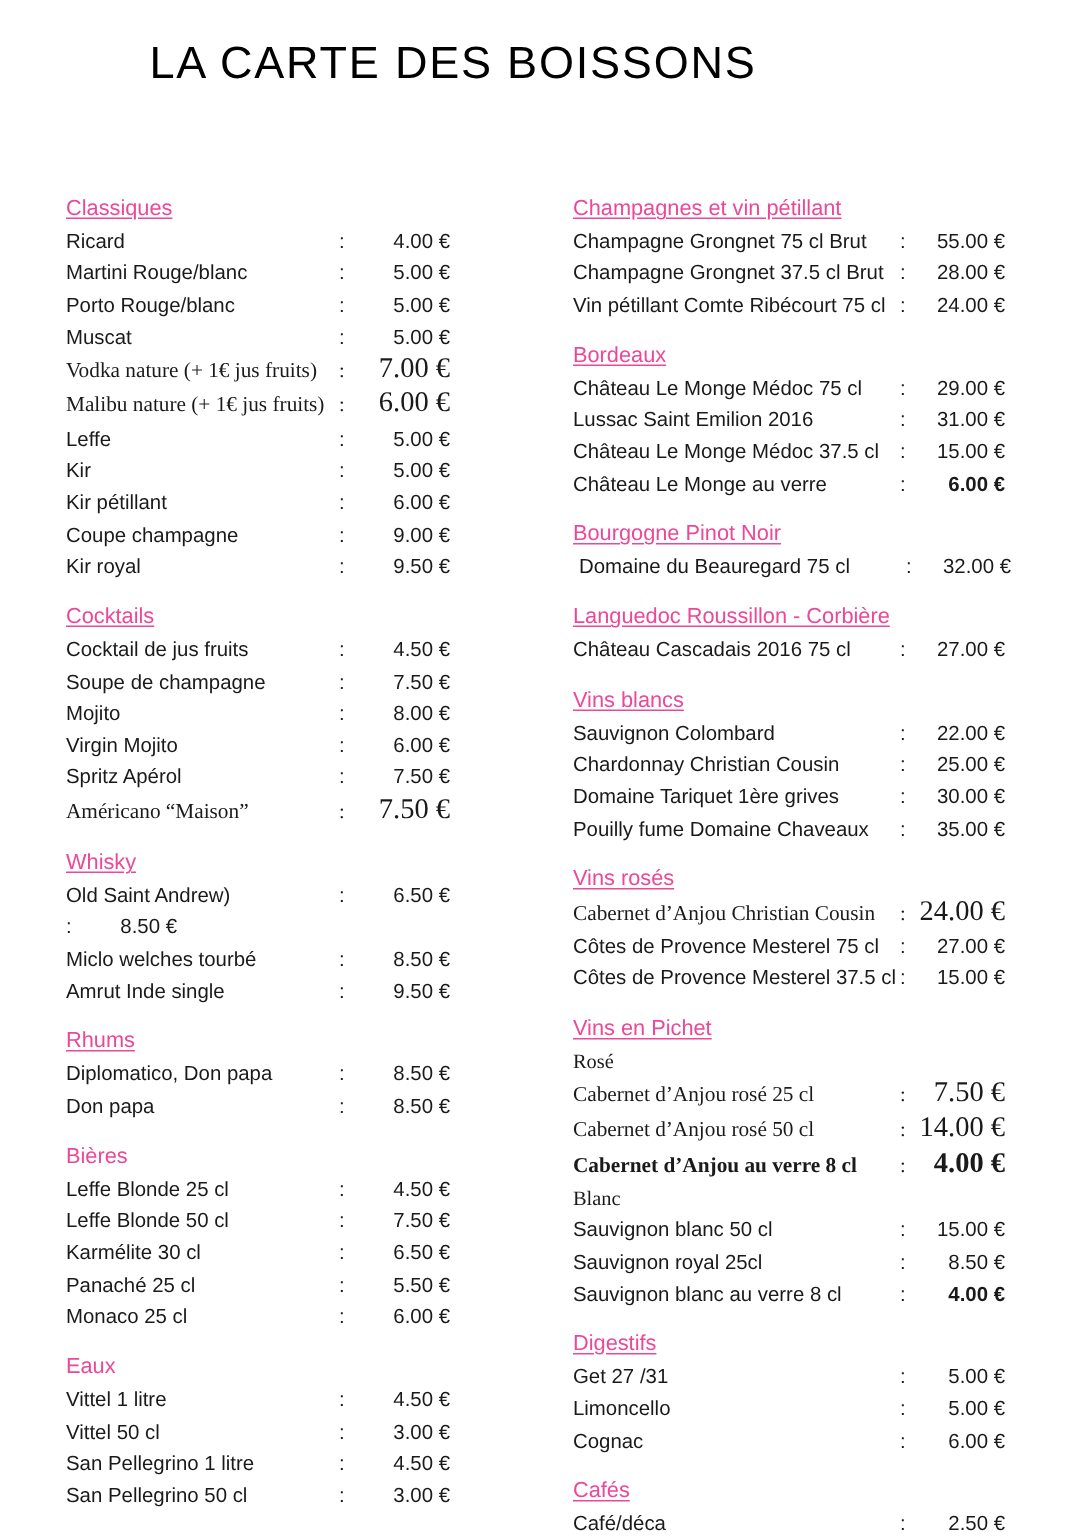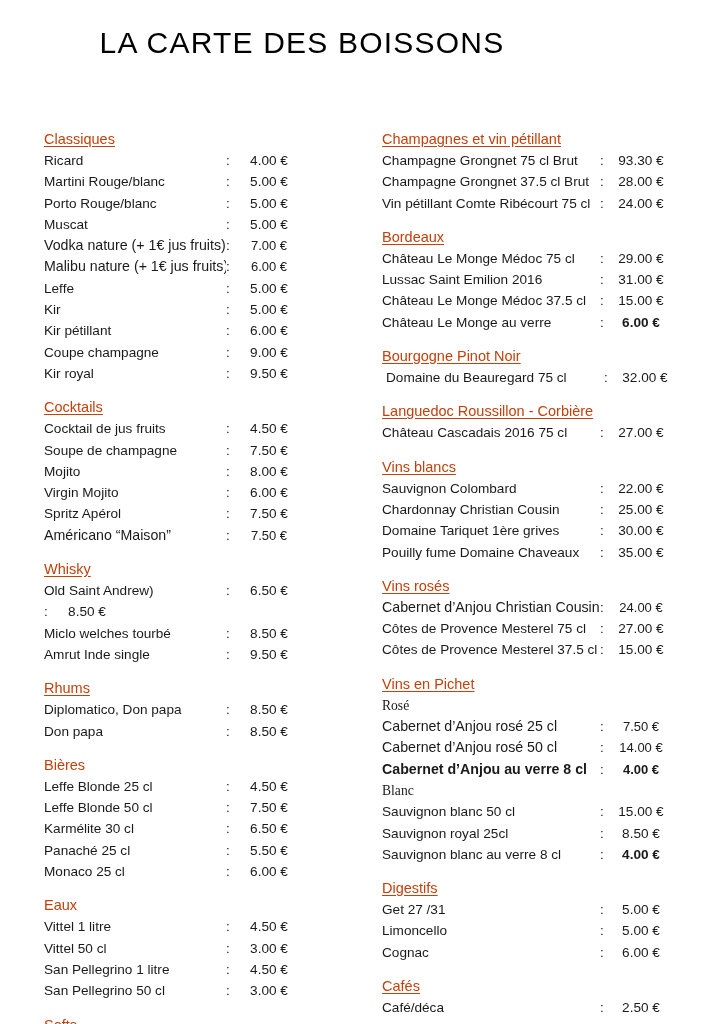--- a/index.html
+++ b/index.html
@@ -53,21 +53,21 @@
   }
   .section {
     margin-bottom: 13px;
   }
   .section:last-child {
     margin-bottom: 0;
   }
   .section-title {
     font-size: 14.5px;
     line-height: 20px;
-    color: #c2410c;
+    color: #ec4899;
     white-space: nowrap;
     margin-bottom: 1px;
   }
   .section-title.underlined {
     text-decoration: underline;
     text-underline-offset: 2px;
   }
   .row {
     display: flex;
     align-items: baseline;
@@ -79,35 +79,35 @@
     flex: 1 1 auto;
     overflow: hidden;
   }
   .row .sep {
     flex: 0 0 auto;
     width: 12px;
     text-align: left;
   }
   .row .price {
     flex: 0 0 auto;
-    text-align: center;
+    text-align: right;
   }
   
   .col-left .row .label { width: 182px; flex: 0 0 182px; }
   .col-left .row .price { width: 62px; }
   
   .col-right .row .label { width: 218px; flex: 0 0 218px; }
   .col-right .row .price { width: 58px; }
 
   
   .serif, .serif .label, .serif .price, .serif .sep {
-    font-family: Liberation Sans, sans-serif;
+    font-family: Liberation Serif, serif;
   }
   .serif .label { font-size: 14.2px; }
-  .serif .price { font-size: 13px; }
+  .serif .price { font-size: 19px; }
   .price.bold { font-weight: bold; }
   .label.bold { font-weight: bold; }
   .row.subhead .label { flex: 0 0 auto; font-family: Liberation Serif, serif; }
   .indent .label { padding-left: 4px; }
 </style>
 </head>
 <body>
 
 <div class="page">
 
@@ -295,21 +295,21 @@
         <div class="section">
           <div class="section-title underlined">Softs</div>
         </div>
       </div>
     <div class="col col-right">
         <div class="section">
           <div class="section-title underlined">Champagnes et vin pétillant</div>
           <div class="row">
             <span class="label">Champagne Grongnet  75 cl Brut</span>
             <span class="sep">:</span>
-            <span class="price">93.30 €</span>
+            <span class="price">55.00 €</span>
           </div>
           <div class="row">
             <span class="label">Champagne Grongnet  37.5 cl Brut</span>
             <span class="sep">:</span>
             <span class="price">28.00 €</span>
           </div>
           <div class="row">
             <span class="label">Vin pétillant Comte Ribécourt 75 cl</span>
             <span class="sep">:</span>
             <span class="price">24.00 €</span>

